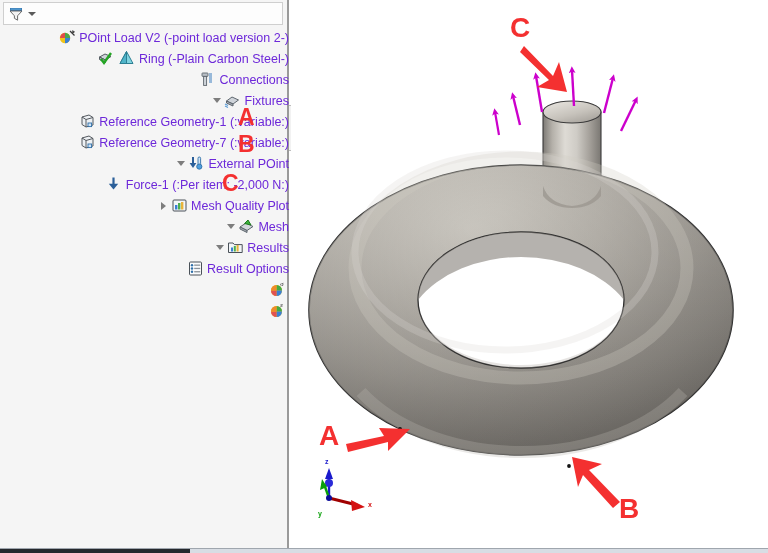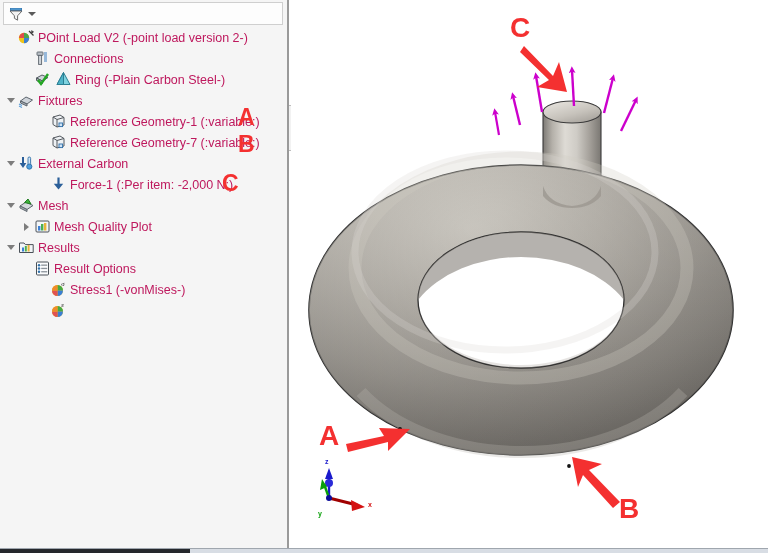--- a/index.html
+++ b/index.html
@@ -52,22 +52,23 @@
     width: 289px;
     height: 515px;
     overflow: hidden;
   }
   .row {
     position: relative;
     height: 21px;
     display: flex;
     align-items: center;
     font-size: 12.5px;
-    color: #be185d;
+    color: #6d28d9;
     white-space: nowrap;
+    justify-content: flex-end;
   }
   .twisty {
     width: 13px; height: 21px;
     display: flex; align-items: center; justify-content: center;
     flex: 0 0 13px;
   }
   .twisty.down::before {
     content: "";
     width: 0; height: 0;
     border-left: 4px solid transparent;
@@ -189,43 +190,43 @@
               <path d="M11.2,9 A5.2,5.2 0 0 1 6,14.2 L6,9 Z" fill="#3a7fd5"></path>
               <path d="M11,2 L15.5,6.5 M13.5,1.5 L14.5,3.5 M15.5,2.5 L13.5,4" stroke="#3b3b3b" stroke-width="1.3" fill="none"></path>
             </svg>
           </span>
           <span class="label">POint Load V2 (-point load version 2-)</span>
         </div>
         <div class="row">
           <span class="twisty" style="margin-left: 20px;"></span>
           <span class="ico">
             <svg width="17" height="17" viewBox="0 0 17 17">
+              <path d="M2.5,7 L8,4 L14,6.5 L8.5,10 Z" fill="#cfd4da" stroke="#555c63" stroke-width="1"></path>
+              <path d="M2.5,7 L2.5,9.5 L8.5,12.5 L8.5,10 Z" fill="#a6acb3" stroke="#555c63" stroke-width="1"></path>
+              <path d="M4,9 L7,13 L14,3" stroke="#24a524" stroke-width="2.4" fill="none"></path>
+            </svg>
+          </span>
+          <span class="ico">
+            <svg width="17" height="17" viewBox="0 0 17 17">
+              <polygon points="8.5,1.5 15,13.5 2,13.5" fill="#7fd3e0" stroke="#2c7f93" stroke-width="1"></polygon>
+              <polygon points="8.5,1.5 8.5,13.5 2,13.5" fill="#4fb4c9" stroke="#2c7f93" stroke-width="1"></polygon>
+            </svg>
+          </span>
+          <span class="label">Ring (-Plain Carbon Steel-)</span>
+        </div>
+        <div class="row">
+          <span class="twisty" style="margin-left: 20px;"></span>
+          <span class="ico">
+            <svg width="17" height="17" viewBox="0 0 17 17">
               <rect x="3" y="2" width="6" height="3.4" rx="0.6" fill="#b9bfc6" stroke="#5e666e" stroke-width="0.9"></rect>
               <rect x="4.6" y="5.4" width="3" height="9" fill="#cfd4da" stroke="#5e666e" stroke-width="0.9"></rect>
               <path d="M10,3 L13,3 M10,5 L13,5 M10,7 L13,7 M10,9 L13,9 M10,11 L13,11" stroke="#3d7fbf" stroke-width="1.2"></path>
             </svg>
           </span>
           <span class="label">Connections</span>
-        </div>
-        <div class="row">
-          <span class="twisty" style="margin-left: 20px;"></span>
-          <span class="ico">
-            <svg width="17" height="17" viewBox="0 0 17 17">
-              <path d="M2.5,7 L8,4 L14,6.5 L8.5,10 Z" fill="#cfd4da" stroke="#555c63" stroke-width="1"></path>
-              <path d="M2.5,7 L2.5,9.5 L8.5,12.5 L8.5,10 Z" fill="#a6acb3" stroke="#555c63" stroke-width="1"></path>
-              <path d="M4,9 L7,13 L14,3" stroke="#24a524" stroke-width="2.4" fill="none"></path>
-            </svg>
-          </span>
-          <span class="ico">
-            <svg width="17" height="17" viewBox="0 0 17 17">
-              <polygon points="8.5,1.5 15,13.5 2,13.5" fill="#7fd3e0" stroke="#2c7f93" stroke-width="1"></polygon>
-              <polygon points="8.5,1.5 8.5,13.5 2,13.5" fill="#4fb4c9" stroke="#2c7f93" stroke-width="1"></polygon>
-            </svg>
-          </span>
-          <span class="label">Ring (-Plain Carbon Steel-)</span>
         </div>
         <div class="row">
           <span class="twisty down" style="margin-left: 4px;"></span>
           <span class="ico">
             <svg width="17" height="17" viewBox="0 0 17 17">
               <path d="M2.5,9 L8,5 L14.5,8 L9,12 Z" fill="#cfd4da" stroke="#5e666e" stroke-width="1"></path>
               <path d="M2.5,9 L2.5,11 L9,14 L9,12 Z" fill="#a8aeb5" stroke="#5e666e" stroke-width="1"></path>
               <path d="M1,12 L4,13.5 M1,14 L4,15.5" stroke="#5b9bd5" stroke-width="1.1"></path>
             </svg>
           </span>
@@ -256,54 +257,54 @@
         <div class="row">
           <span class="twisty down" style="margin-left: 4px;"></span>
           <span class="ico">
             <svg width="17" height="17" viewBox="0 0 17 17">
               <path d="M5,2 L5,9" stroke="#2b5f99" stroke-width="2"></path>
               <polygon points="5,13 1.6,8 8.4,8" fill="#2b5f99"></polygon>
               <rect x="10" y="2" width="2.6" height="8" rx="1.3" fill="#cfe3f5" stroke="#2f6fa8" stroke-width="0.9"></rect>
               <circle cx="11.3" cy="11.6" r="2.6" fill="#4f9fdd" stroke="#2f6fa8" stroke-width="0.9"></circle>
             </svg>
           </span>
-          <span class="label">External Carbon</span>
+          <span class="label">External POint</span>
         </div>
         <div class="row">
           <span class="twisty" style="margin-left: 36px;"></span>
           <span class="ico">
             <svg width="17" height="17" viewBox="0 0 17 17">
               <path d="M8.5,1.5 L8.5,8.5" stroke="#2b5f99" stroke-width="2.2"></path>
               <polygon points="8.5,13.5 3.8,7.8 13.2,7.8" fill="#2b5f99"></polygon>
             </svg>
           </span>
           <span class="label">Force-1 (:Per item: -2,000 N:)</span>
-        </div>
-        <div class="row">
-          <span class="twisty down" style="margin-left: 4px;"></span>
-          <span class="ico">
-            <svg width="17" height="17" viewBox="0 0 17 17">
-              <path d="M2,9 L8,5 L15,8.5 L9,12.5 Z" fill="#d3d7dc" stroke="#5e666e" stroke-width="1"></path>
-              <path d="M2,9 L2,11 L9,14.5 L9,12.5 Z" fill="#a9aeb5" stroke="#5e666e" stroke-width="1"></path>
-              <path d="M10,2 L13,7 L6.5,5.5 Z" fill="#3bb33b" stroke="#1f7a1f" stroke-width="1"></path>
-            </svg>
-          </span>
-          <span class="label">Mesh</span>
         </div>
         <div class="row">
           <span class="twisty right" style="margin-left: 20px;"></span>
           <span class="ico">
             <svg width="17" height="17" viewBox="0 0 17 17">
               <rect x="2" y="3" width="13" height="11" rx="1" fill="#f3f6f9" stroke="#4a5158" stroke-width="1"></rect>
               <rect x="4" y="8" width="2.4" height="4.5" fill="#3b7fd5"></rect>
               <rect x="7" y="6" width="2.4" height="6.5" fill="#4caf50"></rect>
               <rect x="10" y="5" width="2.4" height="7.5" fill="#e8b33a"></rect>
             </svg>
           </span>
           <span class="label">Mesh Quality Plot</span>
+        </div>
+        <div class="row">
+          <span class="twisty down" style="margin-left: 4px;"></span>
+          <span class="ico">
+            <svg width="17" height="17" viewBox="0 0 17 17">
+              <path d="M2,9 L8,5 L15,8.5 L9,12.5 Z" fill="#d3d7dc" stroke="#5e666e" stroke-width="1"></path>
+              <path d="M2,9 L2,11 L9,14.5 L9,12.5 Z" fill="#a9aeb5" stroke="#5e666e" stroke-width="1"></path>
+              <path d="M10,2 L13,7 L6.5,5.5 Z" fill="#3bb33b" stroke="#1f7a1f" stroke-width="1"></path>
+            </svg>
+          </span>
+          <span class="label">Mesh</span>
         </div>
         <div class="row">
           <span class="twisty down" style="margin-left: 4px;"></span>
           <span class="ico">
             <svg width="17" height="17" viewBox="0 0 17 17">
               <path d="M1.5,4 L6,4 L7.4,5.6 L15.2,5.6 L15.2,13.5 L1.5,13.5 Z" fill="#f2f5f8" stroke="#4a5158" stroke-width="1"></path>
               <rect x="4" y="8.5" width="2" height="4" fill="#3b7fd5"></rect>
               <rect x="6.8" y="7" width="2" height="5.5" fill="#4caf50"></rect>
               <rect x="9.6" y="6" width="2" height="6.5" fill="#e8b33a"></rect>
             </svg>
@@ -330,21 +331,20 @@
           <span class="ico">
             <svg width="17" height="17" viewBox="0 0 17 17">
               <path d="M2,9.5 A5.5,5.5 0 0 1 13,9.5 A5.5,5.5 0 0 1 2,9.5 Z" fill="#f0c419"></path>
               <path d="M7.5,9.5 L7.5,4 A5.5,5.5 0 0 1 13,9.5 Z" fill="#44aa44"></path>
               <path d="M7.5,9.5 L13,9.5 A5.5,5.5 0 0 1 7.5,15 Z" fill="#3a7fd5"></path>
               <path d="M7.5,9.5 L7.5,15 A5.5,5.5 0 0 1 2,9.5 Z" fill="#e05252"></path>
               <path d="M7.5,9.5 L2,9.5 A5.5,5.5 0 0 1 7.5,4 Z" fill="#ef8a2b"></path>
               <text x="11.2" y="5.2" font-size="6.5" font-family="Liberation Serif, serif" fill="#111">σ</text>
             </svg>
           </span>
-          <span class="label">Stress1 (-vonMises-)</span>
         </div>
         <div class="row">
           <span class="twisty" style="margin-left: 36px;"></span>
           <span class="ico">
             <svg width="17" height="17" viewBox="0 0 17 17">
               <path d="M2,9.5 A5.5,5.5 0 0 1 13,9.5 A5.5,5.5 0 0 1 2,9.5 Z" fill="#f0c419"></path>
               <path d="M7.5,9.5 L7.5,4 A5.5,5.5 0 0 1 13,9.5 Z" fill="#44aa44"></path>
               <path d="M7.5,9.5 L13,9.5 A5.5,5.5 0 0 1 7.5,15 Z" fill="#3a7fd5"></path>
               <path d="M7.5,9.5 L7.5,15 A5.5,5.5 0 0 1 2,9.5 Z" fill="#e05252"></path>
               <path d="M7.5,9.5 L2,9.5 A5.5,5.5 0 0 1 7.5,4 Z" fill="#ef8a2b"></path>

